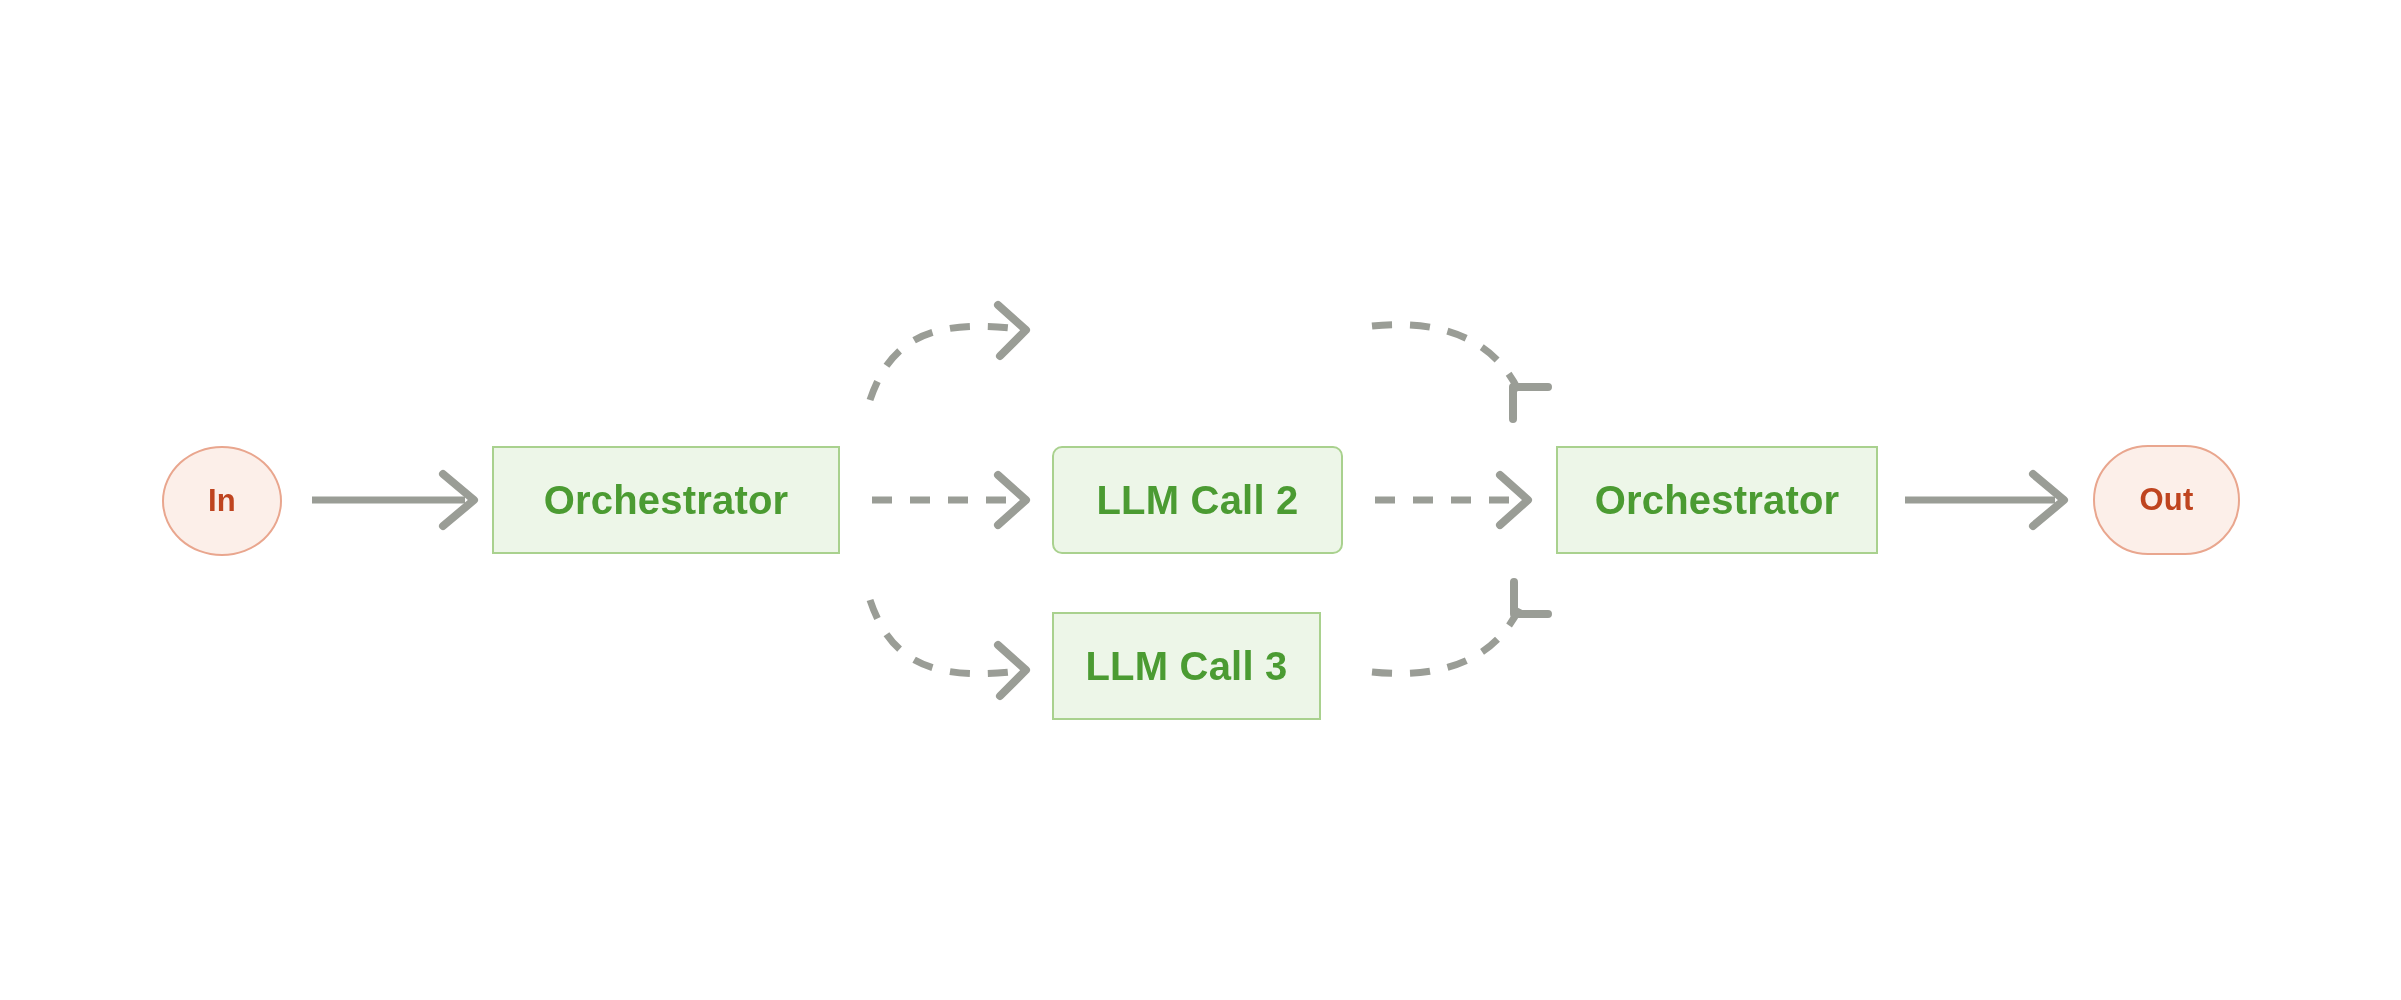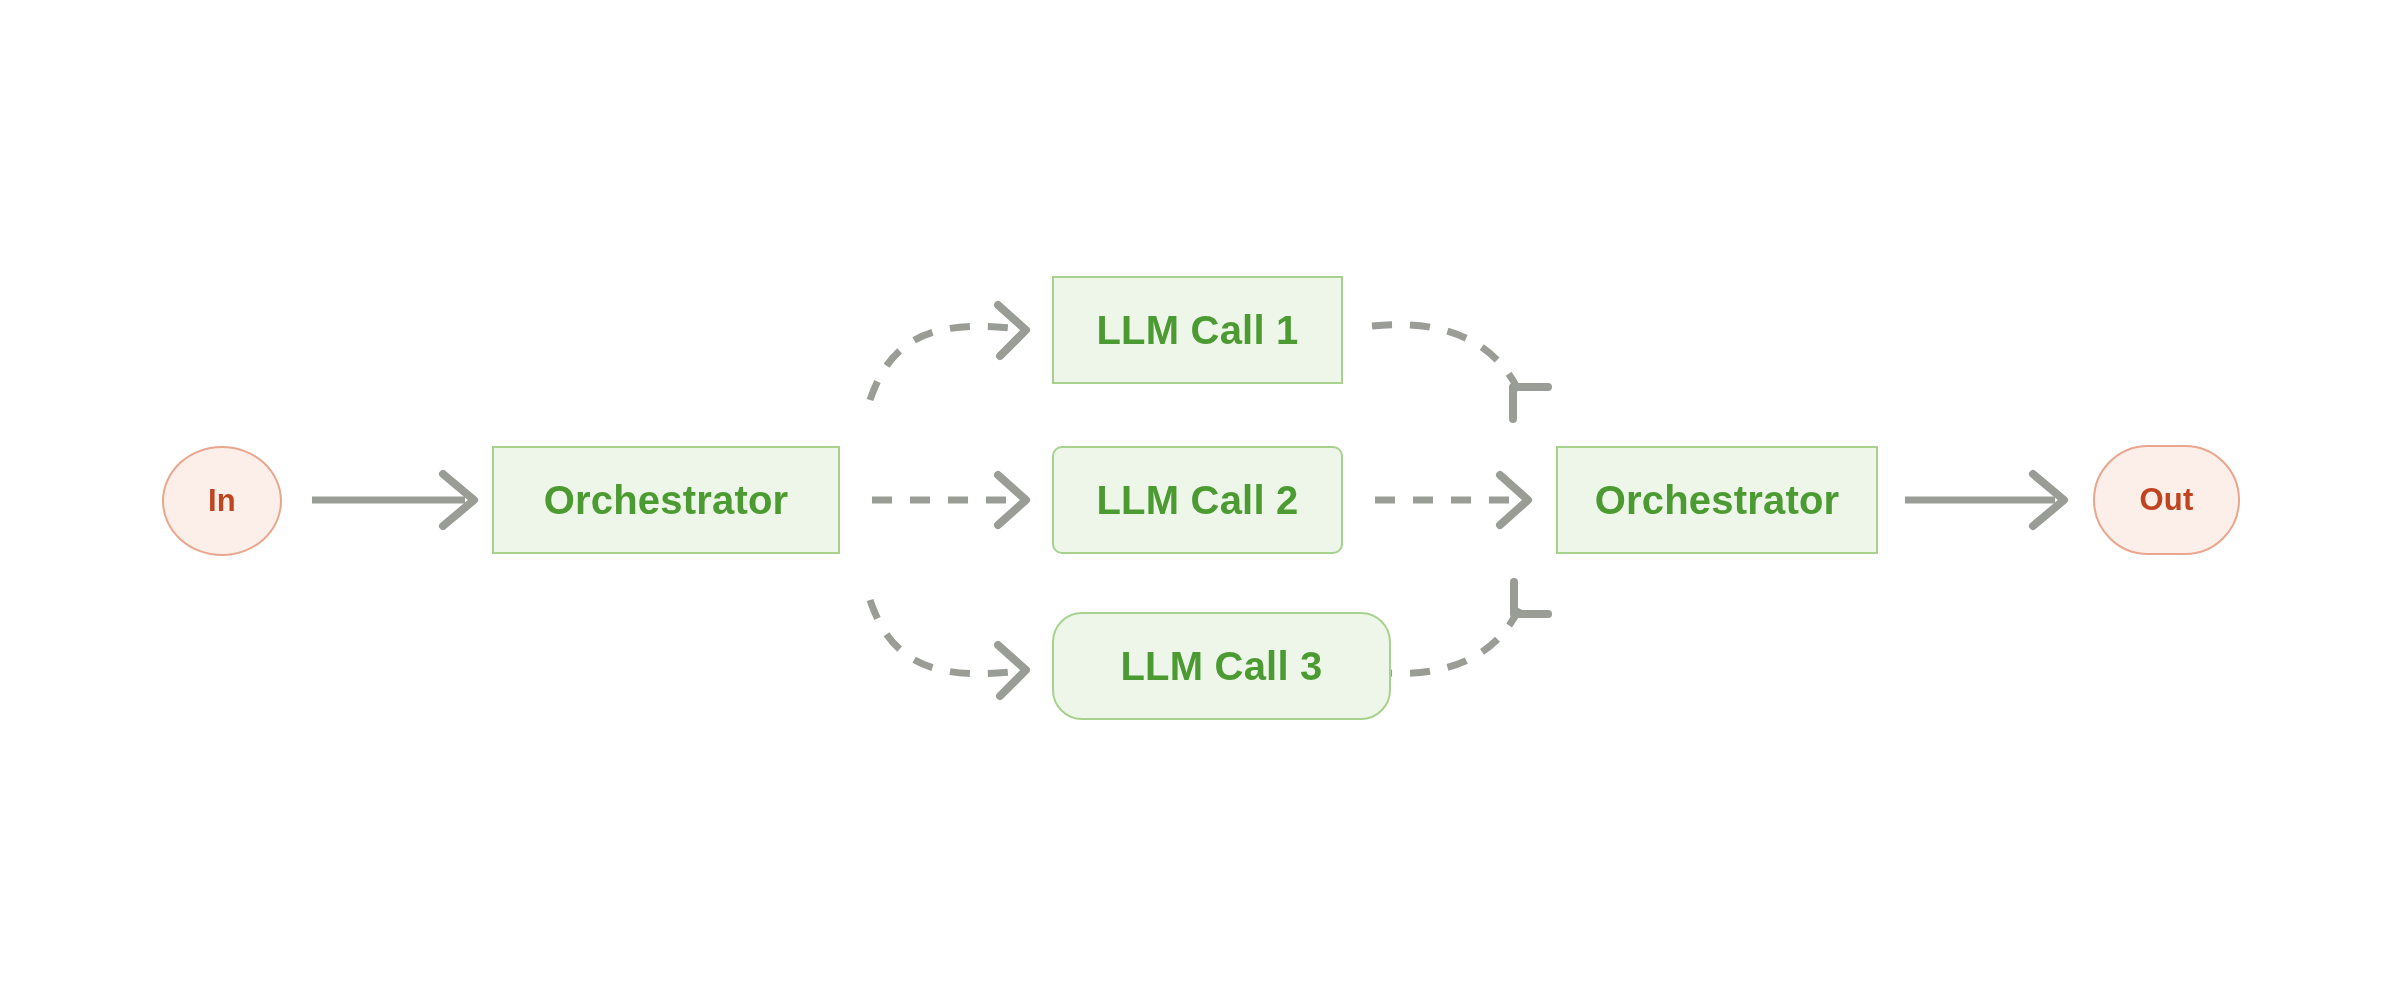--- a/index.html
+++ b/index.html
@@ -105,29 +105,26 @@
   </svg>
 
   <div class="node terminal term-circle" style="left:162px; top:446px; width:120px; height:110px;">
     <span class="node-label">In</span>
   </div>
 
   <div class="node proc" style="left:492px; top:446px; width:348px; height:108px;">
     <span class="node-label">Orchestrator</span>
   </div>
 
-  <div class="node proc" style="left:1052px; top:276px; width:291px; height:108px;">
-    <span class="node-label">LLM Call 1</span>
-  </div>
 
   <div class="node proc" style="left:1052px; top:446px; width:291px; height:108px;border-radius:10px;">
     <span class="node-label">LLM Call 2</span>
   </div>
 
-  <div class="node proc" style="left:1052px; top:612px; width:339px; height:108px;border-radius:30px;">
+  <div class="node proc" style="left:1052px; top:612px; width:269px; height:108px;">
     <span class="node-label">LLM Call 3</span>
   </div>
 
   <div class="node proc" style="left:1556px; top:446px; width:322px; height:108px;">
     <span class="node-label">Orchestrator</span>
   </div>
 
   <div class="node terminal term-stadium" style="left:2093px; top:445px; width:147px; height:110px;text-align:right;">
     <span class="node-label">Out</span>
   </div>

